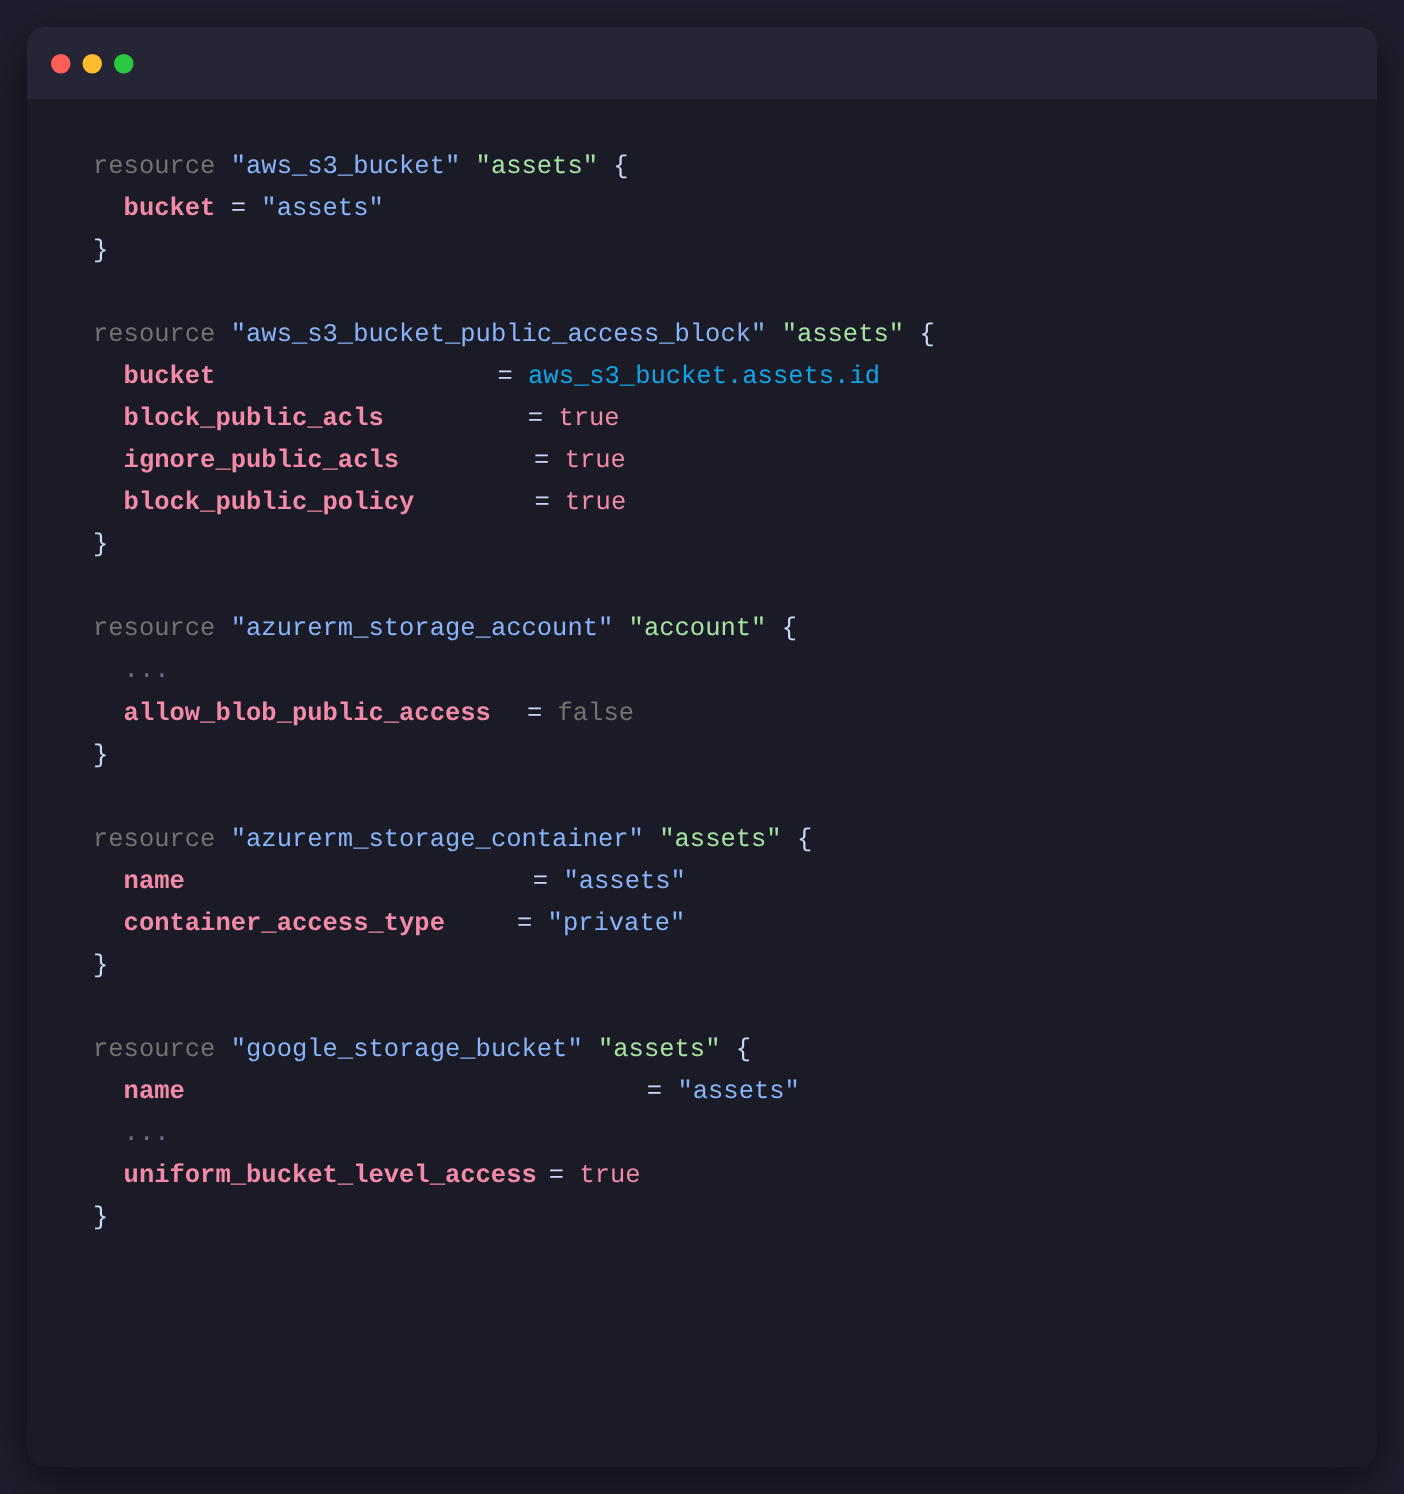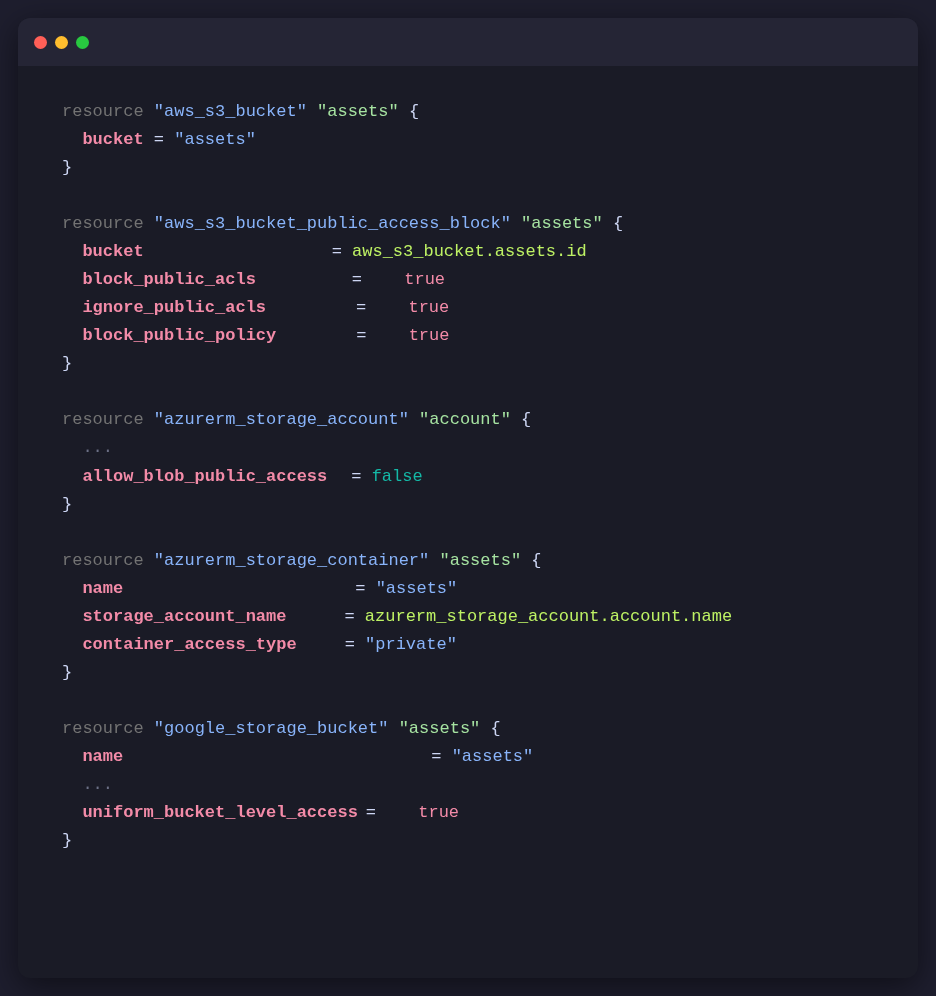--- a/index.html
+++ b/index.html
@@ -56,24 +56,24 @@
     .block {
       margin-bottom: 28px;
     }
 
     .kw-resource { color: #737373; }
     .kw-string-blue { color: #89b4fa; }
     .kw-string-green { color: #a6e3a1; }
     .kw-attr { color: #f38ba8; font-weight: bold; }
     .kw-equals { color: #cdd6f4; }
     .kw-brace { color: #cdd6f4; }
-    .kw-true { color: #f38ba8; margin-left: 32px; }
-    .kw-false { color: #14b8a6; margin-top: 20px; }
+    .kw-true { color: #f38ba8; }
+    .kw-false { color: #737373; margin-top: 20px; }
     .kw-ellipsis { color: #6c7086; }
-    .kw-ref { color: #bef264; font-family: Liberation Mono, monospace; }
+    .kw-ref { color: #0ea5e9; font-family: Liberation Mono, monospace; }
 
     .line {
       display: block;
       white-space: pre;
     }
   </style>
 </head>
 <body>
 
 <div class="window">
@@ -102,21 +102,20 @@
     <div class="block">
       <span class="line"><span class="kw-resource">resource </span><span class="kw-string-blue">"azurerm_storage_account"</span><span class="kw-resource"> </span><span class="kw-string-green">"account"</span><span class="kw-brace"> {</span></span>
       <span class="line">  <span class="kw-ellipsis">...</span></span>
       <span class="line">  <span class="kw-attr">allow_blob_public_access</span><span style="display:inline-block;width:24px"></span><span class="kw-equals">= </span><span class="kw-false">false</span></span>
       <span class="line"><span class="kw-brace">}</span></span>
     </div>
 
     <div class="block">
       <span class="line"><span class="kw-resource">resource </span><span class="kw-string-blue">"azurerm_storage_container"</span><span class="kw-resource"> </span><span class="kw-string-green">"assets"</span><span class="kw-brace"> {</span></span>
       <span class="line">  <span class="kw-attr">name</span><span style="display:inline-block;width:232px"></span><span class="kw-equals">= </span><span class="kw-string-blue">"assets"</span></span>
-      <span class="line">  <span class="kw-attr">storage_account_name</span><span style="display:inline-block;width:58px"></span><span class="kw-equals">= </span><span class="kw-ref">azurerm_storage_account.account.name</span></span>
       <span class="line">  <span class="kw-attr">container_access_type</span><span style="display:inline-block;width:48px"></span><span class="kw-equals">= </span><span class="kw-string-blue">"private"</span></span>
       <span class="line"><span class="kw-brace">}</span></span>
     </div>
 
     <div class="block">
       <span class="line"><span class="kw-resource">resource </span><span class="kw-string-blue">"google_storage_bucket"</span><span class="kw-resource"> </span><span class="kw-string-green">"assets"</span><span class="kw-brace"> {</span></span>
       <span class="line">  <span class="kw-attr">name</span><span style="display:inline-block;width:308px"></span><span class="kw-equals">= </span><span class="kw-string-blue">"assets"</span></span>
       <span class="line">  <span class="kw-ellipsis">...</span></span>
       <span class="line">  <span class="kw-attr">uniform_bucket_level_access</span><span style="display:inline-block;width:8px"></span><span class="kw-equals">= </span><span class="kw-true">true</span></span>
       <span class="line"><span class="kw-brace">}</span></span>

